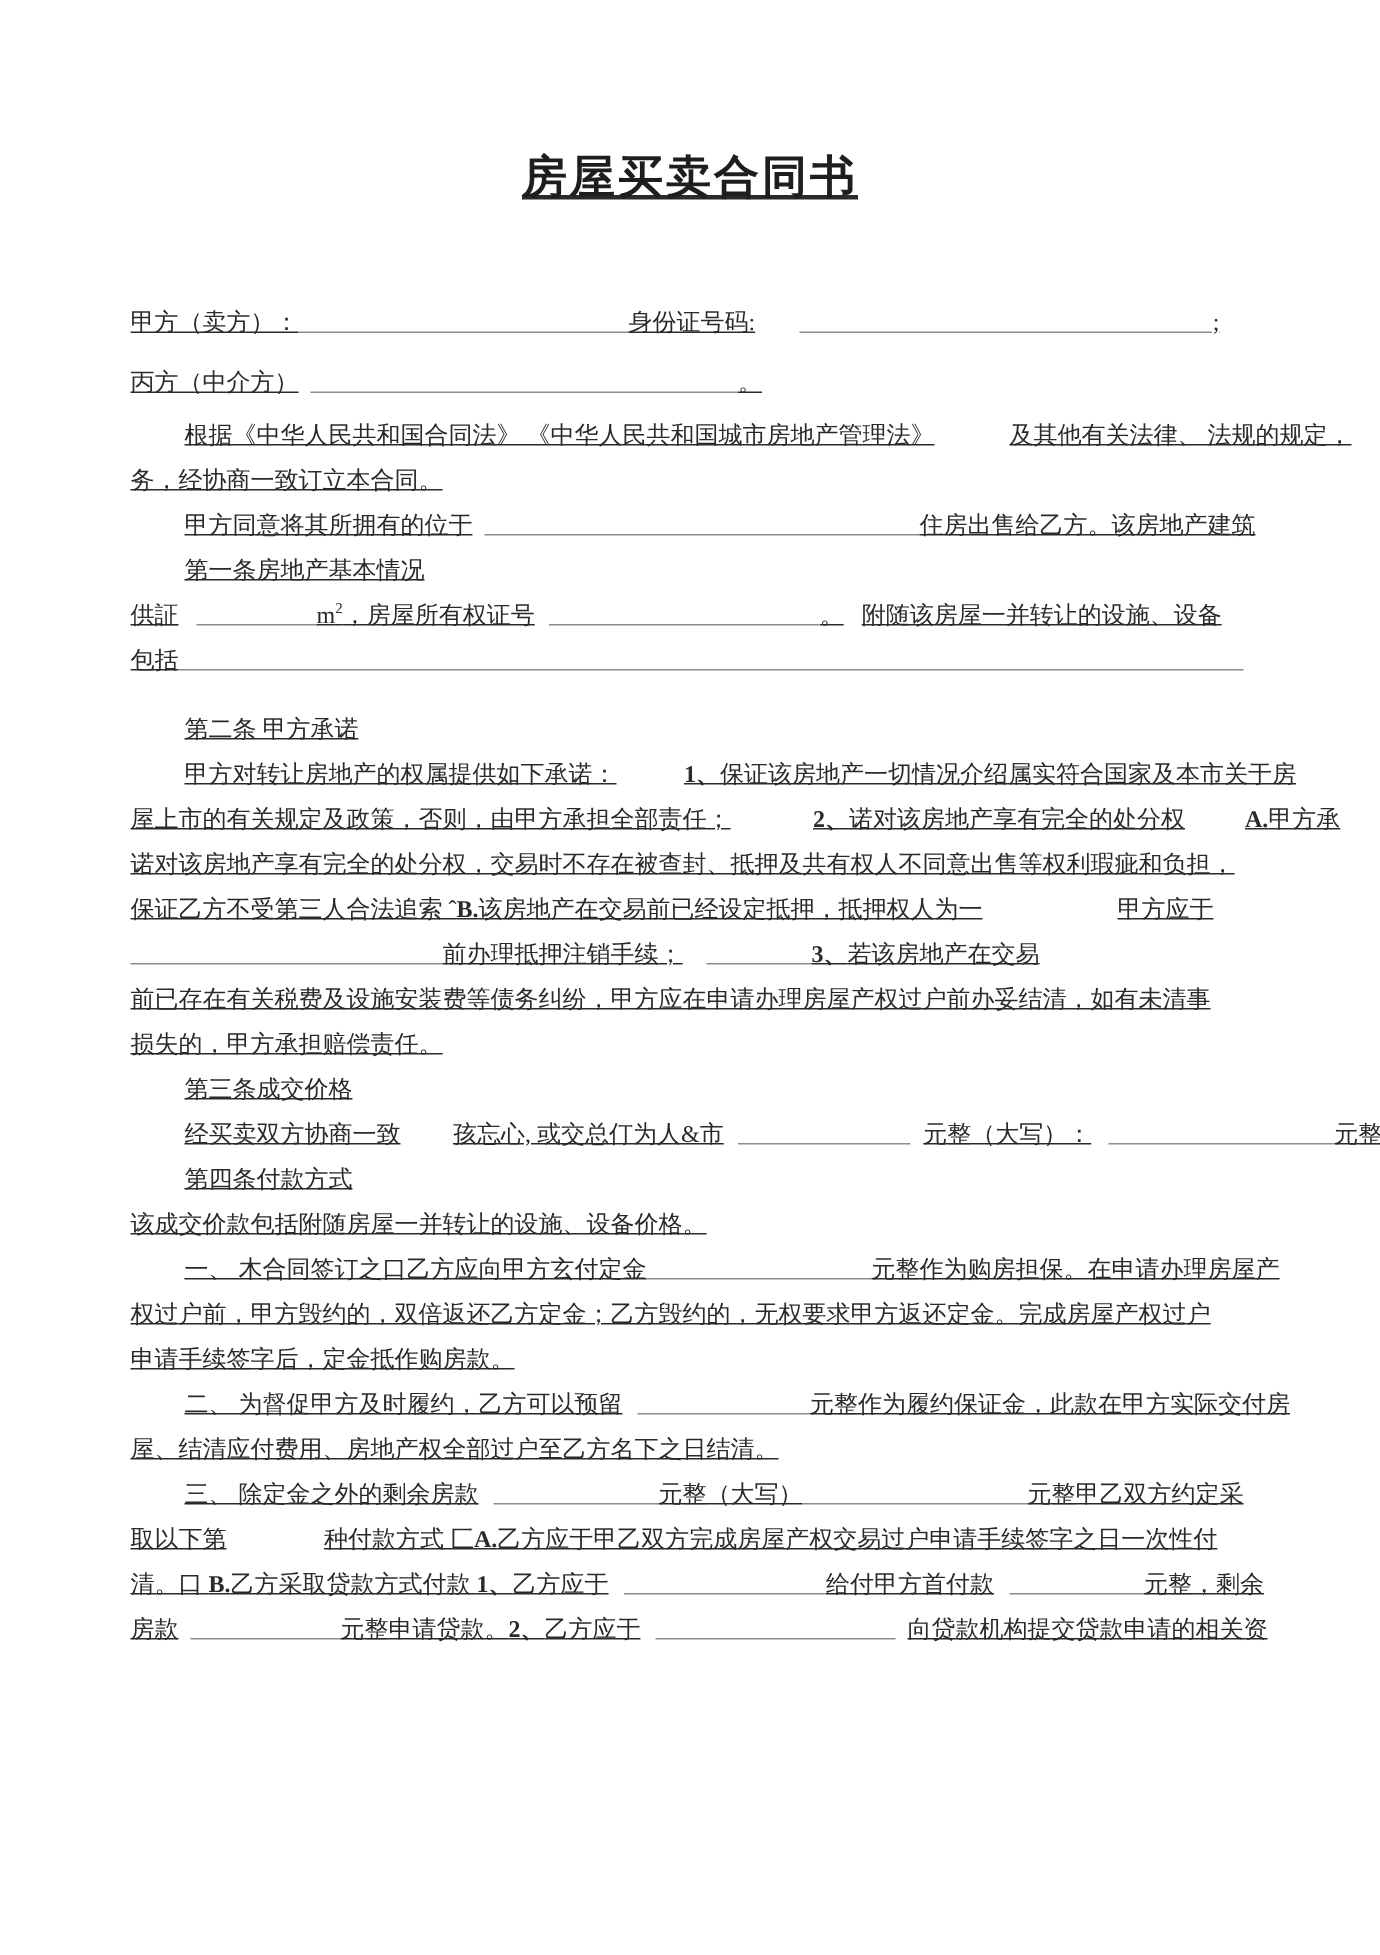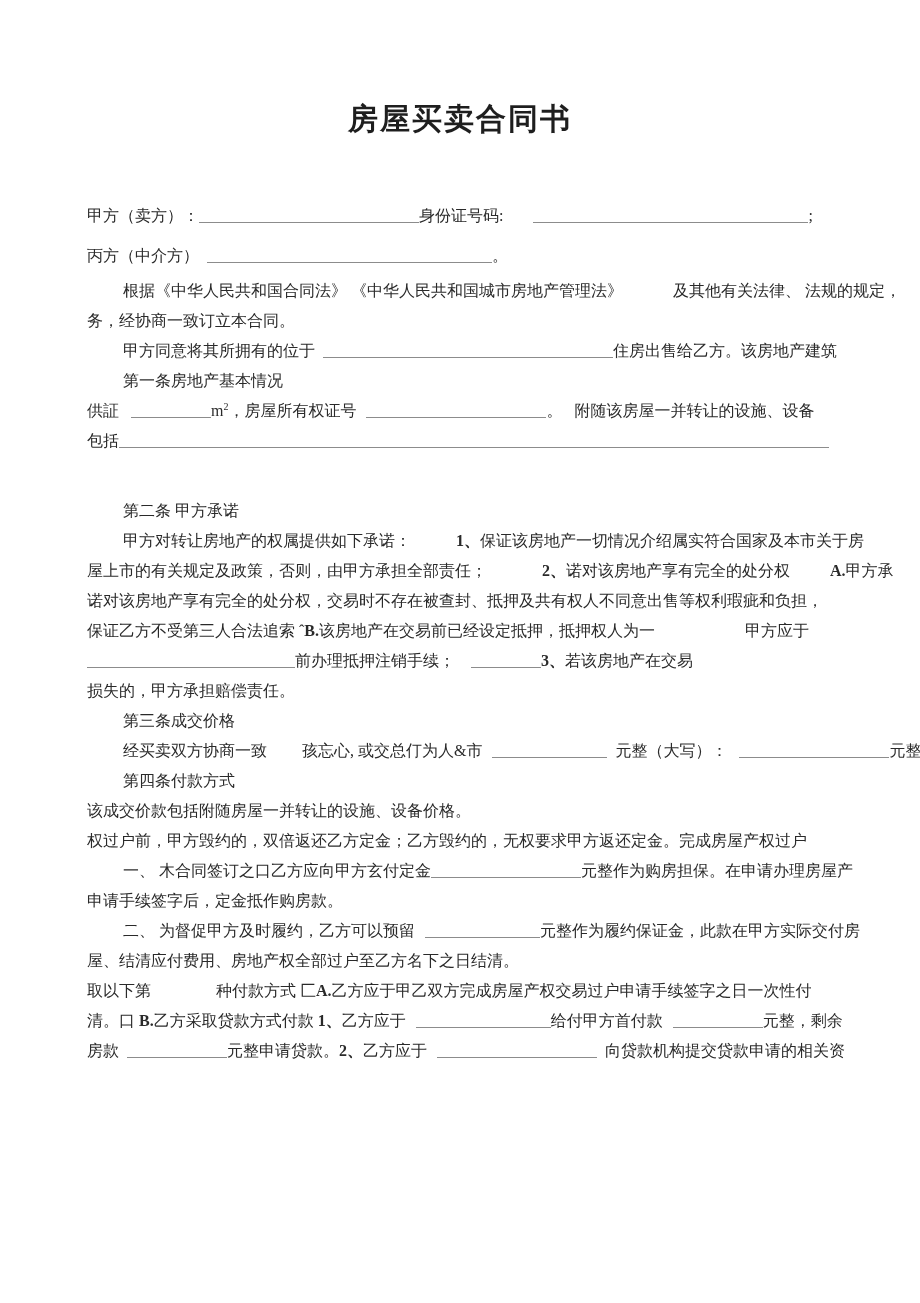--- a/index.html
+++ b/index.html
@@ -5,20 +5,21 @@
   html,body{margin:0;padding:0;background:#fff;}
   .page{
     position:relative;
     width:920px;height:1303px;
     background:#ffffff;
     font-family:"Liberation Serif","DejaVu Serif",serif;
     color:#2a2a2a;
     padding:0;
     box-sizing:border-box;
     overflow:hidden;
+    text-decoration:underline;
   }
   .title{
     padding-top:96px;
     text-align:center;
     font-size:30px;
     font-weight:bold;
     letter-spacing:2px;
     color:#1e1e1e;
     height:46px;
     line-height:46px;
@@ -33,21 +34,21 @@
     font-size:16px;
     height:30px;
     line-height:30px;
     color:#2a2a2a;
   }
   .ln.party{
     height:40px;
     line-height:40px;
   }
   .ln.ind{ padding-left:36px; }
-  .ln.gap{ margin-top:40px; }
+  .ln.gap{ margin-top:16px; }
   .blank{
     display:inline-block;
     border-bottom:1px solid #8c8c8c;
     height:15px;
     vertical-align:-2px;
   }
   .sp{ display:inline-block; height:1px; }
   .bold{ font-weight:bold; }
   sup{ font-size:10px; line-height:0; }
 </style>
@@ -64,27 +65,29 @@
       <div class="ln body ind"><span>甲方同意将其所拥有的位于</span><span class="sp" style="width: 8px;"></span><span class="blank" style="width: 290px; border-bottom-color: rgb(140, 140, 140);"></span><span>住房出售给乙方。该房地产建筑</span></div>
       <div class="ln body ind"><span>第一条房地产基本情况</span></div>
       <div class="ln body"><span>供証</span><span class="sp" style="width: 12px;"></span><span class="blank" style="width: 80px; border-bottom-color: rgb(140, 140, 140);"></span><span>m</span><sup>2</sup><span>，房屋所有权证号</span><span class="sp" style="width: 10px;"></span><span class="blank" style="width: 180px; border-bottom-color: rgb(140, 140, 140);"></span><span>。</span><span class="sp" style="width: 12px;"></span><span>附随该房屋一并转让的设施、设备</span></div>
       <div class="ln body"><span>包括</span><span class="blank" style="width: 710px; border-bottom-color: rgb(140, 140, 140);"></span></div>
       <div class="ln body ind gap"><span>第二条 甲方承诺</span></div>
       <div class="ln body ind"><span>甲方对转让房地产的权属提供如下承诺：</span><span class="sp" style="width: 45px;"></span><span class="bold">1、</span><span>保证该房地产一切情况介绍属实符合国家及本市关于房</span></div>
       <div class="ln body"><span>屋上市的有关规定及政策，否则，由甲方承担全部责任；</span><span class="sp" style="width: 55px;"></span><span class="bold">2、</span><span>诺对该房地产享有完全的处分权</span><span class="sp" style="width: 40px;"></span><span class="bold">A.</span><span>甲方承</span></div>
       <div class="ln body"><span>诺对该房地产享有完全的处分权，交易时不存在被查封、抵押及共有权人不同意出售等权利瑕疵和负担，</span></div>
       <div class="ln body"><span>保证乙方不受第三人合法追索 ˆ</span><span class="bold">B.</span><span>该房地产在交易前已经设定抵押，抵押权人为一</span><span class="sp" style="width: 90px;"></span><span>甲方应于</span></div>
       <div class="ln body"><span class="blank" style="width: 208px; border-bottom-color: rgb(140, 140, 140);"></span><span>前办理抵押注销手续；</span><span class="sp" style="width: 16px;"></span><span class="blank" style="width: 70px; border-bottom-color: rgb(140, 140, 140);"></span><span class="bold">3、</span><span>若该房地产在交易</span></div>
+      <div class="ln body"><span>前已存在有关税费及设施安装费等债务纠纷，甲方应在申请办理房屋产权过户前办妥结清，如有未清事</span></div>
       <div class="ln body"><span>损失的，甲方承担赔偿责任。</span></div>
       <div class="ln body ind"><span>第三条成交价格</span></div>
       <div class="ln body ind"><span>经买卖双方协商一致</span><span class="sp" style="width: 35px;"></span><span>孩忘心, 或交总仃为人&amp;市</span><span class="sp" style="width: 10px;"></span><span class="blank" style="width: 115px; border-bottom-color: rgb(140, 140, 140);"></span><span class="sp" style="width: 8px;"></span><span>元整（大写）：</span><span class="sp" style="width: 12px;"></span><span class="blank" style="width: 150px; border-bottom-color: rgb(140, 140, 140);"></span><span>元整</span></div>
       <div class="ln body ind"><span>第四条付款方式</span></div>
       <div class="ln body"><span>该成交价款包括附随房屋一并转让的设施、设备价格。</span></div>
+      <div class="ln body ind"><span>一、 木合同签订之口乙方应向甲方玄付定金</span><span class="blank" style="width: 150px; border-bottom-color: rgb(140, 140, 140);"></span><span>元整作为购房担保。在申请办理房屋产</span></div>
       <div class="ln body"><span>权过户前，甲方毁约的，双倍返还乙方定金；乙方毁约的，无权要求甲方返还定金。完成房屋产权过户</span></div>
-      <div class="ln body ind"><span>一、 木合同签订之口乙方应向甲方玄付定金</span><span class="blank" style="width: 150px; border-bottom-color: rgb(140, 140, 140);"></span><span>元整作为购房担保。在申请办理房屋产</span></div>
       <div class="ln body"><span>申请手续签字后，定金抵作购房款。</span></div>
       <div class="ln body ind"><span>二、 为督促甲方及时履约，乙方可以预留</span><span class="sp" style="width: 10px;"></span><span class="blank" style="width: 115px; border-bottom-color: rgb(140, 140, 140);"></span><span>元整作为履约保证金，此款在甲方实际交付房</span></div>
       <div class="ln body"><span>屋、结清应付费用、房地产权全部过户至乙方名下之日结清。</span></div>
+      <div class="ln body ind"><span>三、 除定金之外的剩余房款</span><span class="sp" style="width: 10px;"></span><span class="blank" style="width: 110px; border-bottom-color: rgb(140, 140, 140);"></span><span>元整（大写）</span><span class="blank" style="width: 150px; border-bottom-color: rgb(140, 140, 140);"></span><span>元整甲乙双方约定采</span></div>
       <div class="ln body"><span>取以下第</span><span class="sp" style="width: 65px;"></span><span>种付款方式 匚</span><span class="bold">A.</span><span>乙方应于甲乙双方完成房屋产权交易过户申请手续签字之日一次性付</span></div>
       <div class="ln body"><span>清。口 </span><span class="bold">B.</span><span>乙方采取贷款方式付款 </span><span class="bold">1、</span><span>乙方应于</span><span class="sp" style="width: 10px;"></span><span class="blank" style="width: 135px; border-bottom-color: rgb(140, 140, 140);"></span><span>给付甲方首付款</span><span class="sp" style="width: 10px;"></span><span class="blank" style="width: 90px; border-bottom-color: rgb(140, 140, 140);"></span><span>元整，剩余</span></div>
       <div class="ln body"><span>房款</span><span class="sp" style="width: 8px;"></span><span class="blank" style="width: 100px; border-bottom-color: rgb(140, 140, 140);"></span><span>元整申请贷款。</span><span class="bold">2、</span><span>乙方应于</span><span class="sp" style="width: 10px;"></span><span class="blank" style="width: 160px; border-bottom-color: rgb(140, 140, 140);"></span><span class="sp" style="width: 8px;"></span><span>向贷款机构提交贷款申请的相关资</span></div>
     </div>
 </div>
 
 </body></html>

